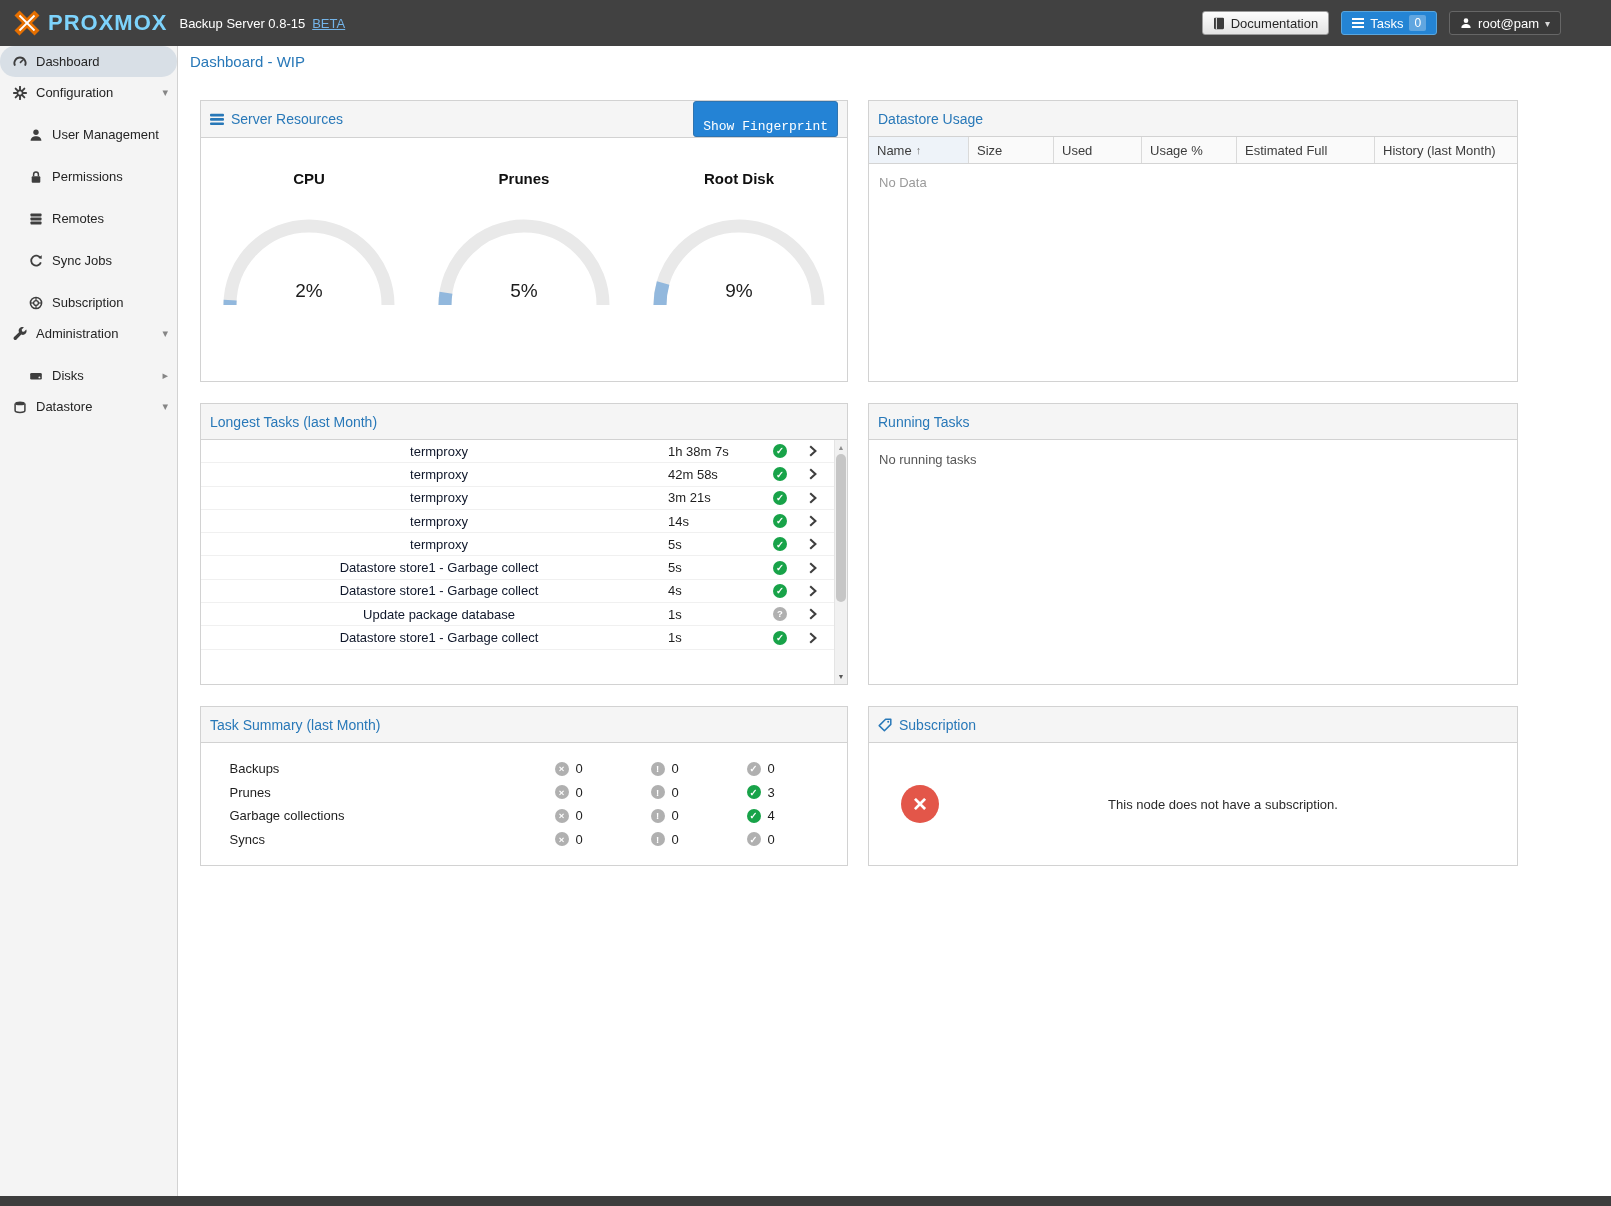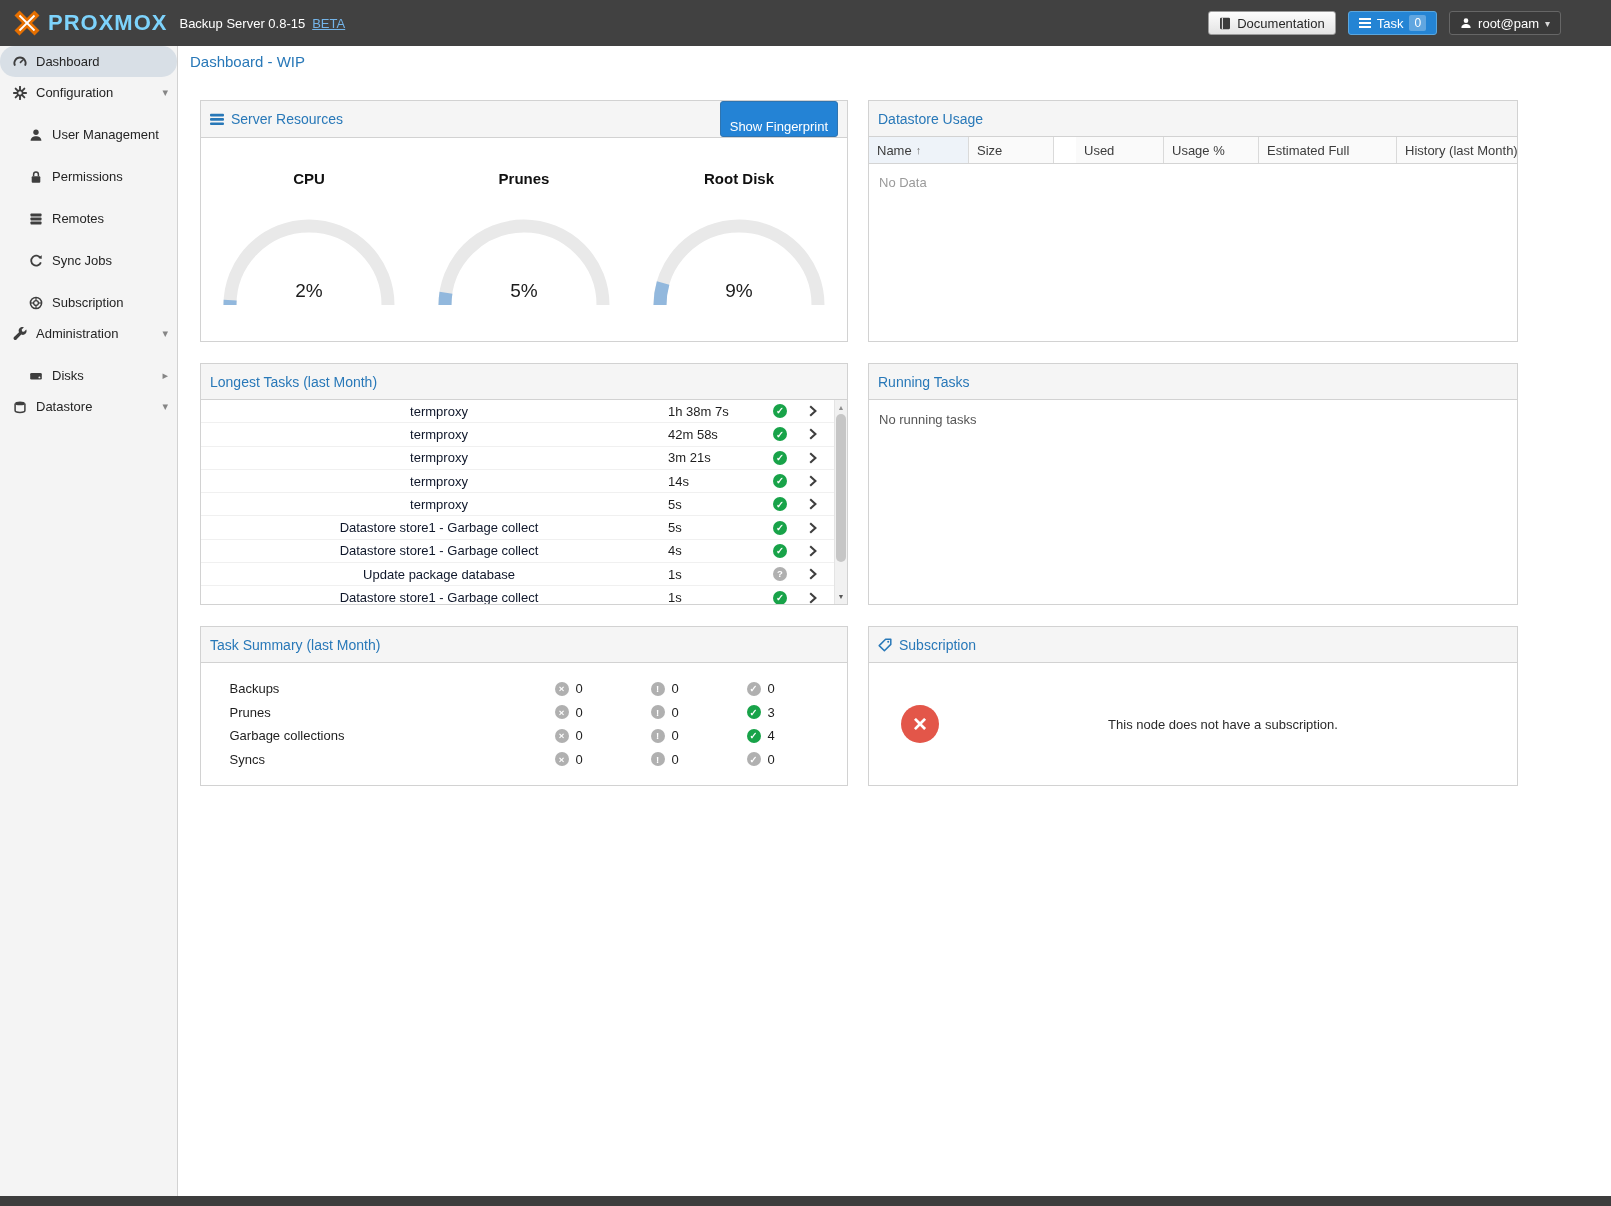--- a/index.html
+++ b/index.html
@@ -40,43 +40,43 @@
   .nav-caret { position:absolute; right:9px; color:#858585; font-size:11px; }
 
   
   .main { position:absolute; left:179px; top:46px; right:0; bottom:10px; background:#fff; }
   .page-title { position:absolute; left:11px; top:7px; font-size:15px; color:var(--accent,#2878b8); }
   .col { position:absolute; top:54px; display:flex; flex-direction:column; gap:21px; }
   .col-left  { left:21px; width:648px; }
   .col-right { left:689px; width:650px; }
 
   .panel { border:1px solid #d2d2d2; background:#fff; display:flex; flex-direction:column; }
-  .h-242 { height:242px; } .h-160 { height:160px; }
+  .h-242 { height:282px; } .h-160 { height:160px; }
   .panel-h { flex:0 0 36px; background:#f5f5f5; border-bottom:1px solid #d2d2d2;
              display:flex; align-items:center; padding:0 9px; gap:7px; }
   .panel-title { color:var(--accent,#2878b8); font-size:14px; }
   .panel-body { flex:1; position:relative; overflow:hidden; }
 
   .btn-fp { margin-left:auto; background:#2483d5; border:1px solid #2f74b0; color:#fff;
             border-radius:3px; height:25px; padding:17px 9px; font-size:13px;
-            font-family:Liberation Sans, sans-serif; cursor:pointer; }
+            font-family:Liberation Mono, monospace; cursor:pointer; }
 
   
   .gauges { display:flex; justify-content:center; gap:25px; padding-top:32px; }
   .gauge { width:190px; text-align:center; }
   .gauge-label { font-weight:bold; font-size:15px; color:#101010; margin-bottom:18px; }
   .gauge svg { display:block; margin:0 auto; }
   .gauge text { font-family:"Liberation Sans",sans-serif; }
 
   
   .grid-head { display:flex; height:27px; border-bottom:1px solid #d4d4d4; }
   .gh-cell { display:flex; align-items:center; padding:0 8px; border-right:1px solid #dadada;
              color:#3c3c3c; background:#fafafa; overflow:hidden; white-space:nowrap; cursor:pointer; }
   .gh-cell.sorted { background:#eef3f9; }
-  .gh-cell.c0 { width:100px; } .gh-cell.c1 { width:85px; } .gh-cell.c2 { width:88px;margin-left:22px; }
+  .gh-cell.c0 { width:100px; } .gh-cell.c1 { width:85px; } .gh-cell.c2 { width:88px; }
   .gh-cell.c3 { width:95px; } .gh-cell.c4 { width:138px; } .gh-cell.c5 { flex:1; border-right:none; }
   .sort-arrow { color:#6f6f6f; font-size:11px; margin-left:4px; }
   .no-data { padding:11px 10px; color:#9a9a9a; }
   .empty-tasks { padding:12px 10px; color:#565656; }
 
   
   .task-rows { position:absolute; top:0; left:0; right:13px; bottom:0; }
   .task-row { height:23.3px; display:flex; align-items:center; border-bottom:1px solid #f0f0f0;
               padding-left:9px; cursor:pointer; }
   .tr-name { flex:1; overflow:hidden; white-space:nowrap; color:#0f172a;text-align:center; }
@@ -135,21 +135,21 @@
     <span>
         <svg width="12" height="13" viewBox="0 0 12 13" style="display:block">
           <rect x="1" y="0.8" width="10" height="11.4" rx="1.1" fill="#3b3b3b"></rect>
           <line x1="3.4" y1="0.8" x2="3.4" y2="12.2" stroke="#e8e8e8" stroke-width="1"></line>
         </svg>
       </span>
     <span>Documentation</span>
   </div>
   <div class="tb-btn btn-tasks">
     <span class="list-icon"></span>
-    <span>Task</span>
+    <span>Tasks</span>
     <span class="task-badge">0</span>
   </div>
   <div class="tb-btn btn-user">
     <span>
         <svg width="12" height="12" viewBox="0 0 14 14" style="display:block">
           <circle cx="7" cy="4.3" r="2.7" fill="#fff"></circle>
           <path d="M1.6 12.8 C1.6 9.6 4.4 8.3 7 8.3 c2.6 0 5.4 1.3 5.4 4.5 z" fill="#fff"></path>
         </svg>
       </span>
     <span>root@pam</span>

